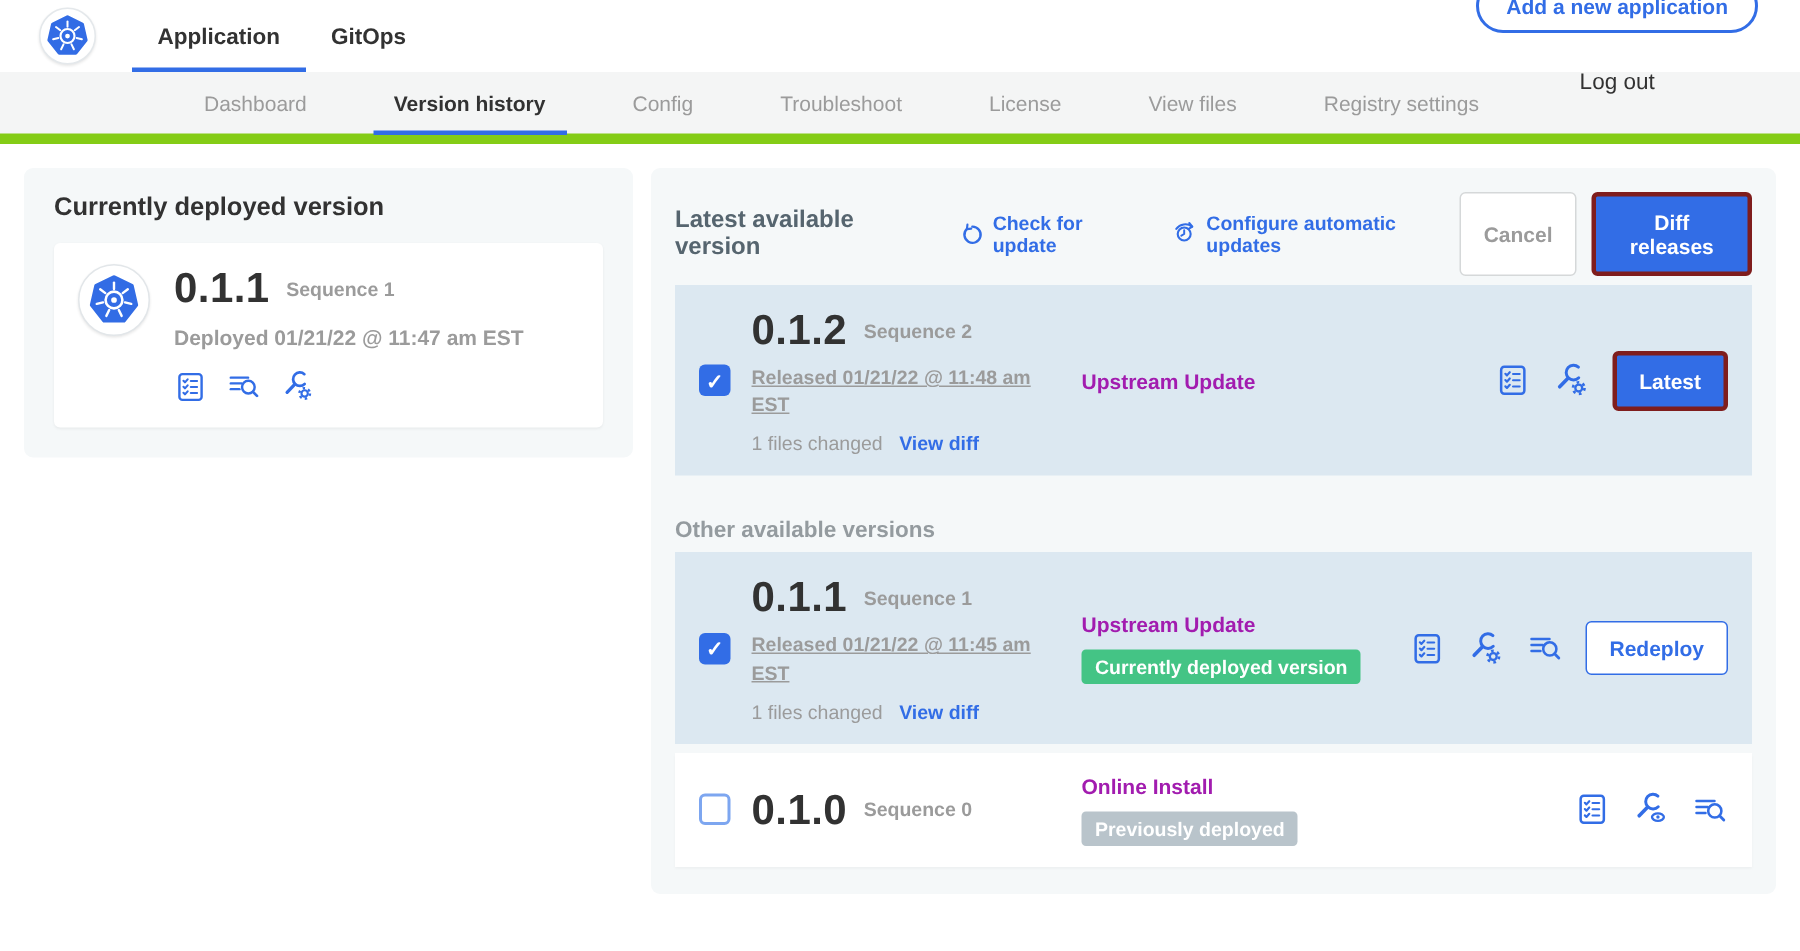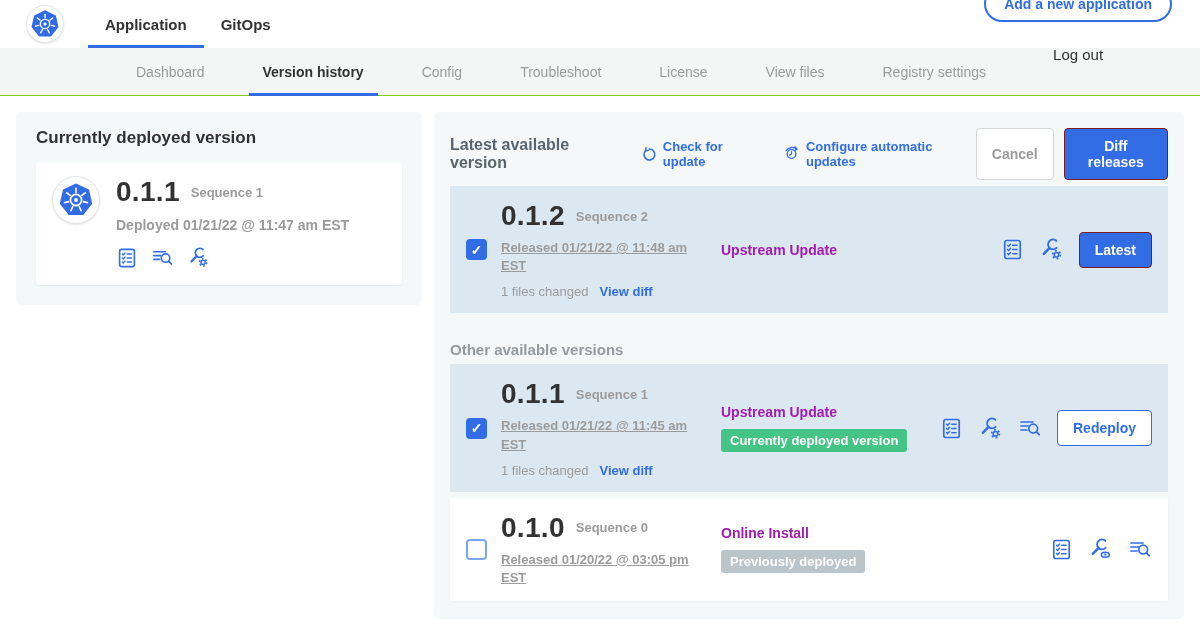--- a/index.html
+++ b/index.html
@@ -13,21 +13,21 @@
             box-shadow:0 1px 2px rgba(0,0,0,.10); display:flex; align-items:center; justify-content:center; flex-shrink:0; }
   .topnav-tabs { display:flex; height:48px; margin-left:24px;justify-content:space-between; }
   .topnav-tab { display:flex; align-items:center; padding:0 17px; font-size:15px; font-weight:700; color:#323232; position:relative; cursor:pointer; }
   .topnav-tab.active::after { content:""; position:absolute; left:0; right:0; bottom:0; height:3px; background:#326de6; }
   .topnav-right { margin-left:auto; display:flex; align-items:center; gap:24px;flex-direction:column; }
   .add-app-btn { border:2px solid #326de6; color:#326de6; background:#fff; font-weight:700; font-size:14px;
                  padding:8px 18px; border-radius:20px; cursor:pointer; font-family:inherit; }
   .logout { font-size:15px; color:#323232; cursor:pointer; }
 
   
-  .subnav { height:48px; background:#f4f5f5; border-bottom:1px solid #84cc16; display:flex; padding-left:136px; gap:58px; }
+  .subnav { height:48px; background:#f4f5f5; border-bottom:7px solid #84cc16; display:flex; padding-left:136px; gap:58px; }
   .subnav-tab { display:flex; align-items:center; font-size:14px; color:#9b9b9b; position:relative; cursor:pointer; white-space:nowrap; }
   .subnav-tab.active { color:#323232; font-weight:700; }
   .subnav-tab.active::after { content:""; position:absolute; left:-14px; right:-14px; bottom:-1px; height:3px; background:#326de6; }
 
   
   .main { display:flex; gap:12px; padding:16px; align-items:flex-start; }
   .card { background:#f5f8f9; border-radius:6px; }
 
   
   .deployed-card { width:406px; flex-shrink:0; padding:14px 20px 20px; }
@@ -43,21 +43,21 @@
   .icon-btn { color:#326de6; cursor:pointer; display:flex; }
 
   
   .right-card { flex:1; padding:16px 16px 18px; }
   .latest-header { display:flex; align-items:center; }
   .latest-title { font-size:16px; font-weight:700; color:#56656f; }
   .header-link { display:flex; align-items:center; gap:6px; color:#326de6; font-size:13px; font-weight:700; margin-left:20px; cursor:pointer; }
   .header-actions { margin-left:auto; display:flex; gap:10px; }
   .btn { font-family:inherit; font-size:14px; font-weight:700; border-radius:4px; padding:9px 15px; cursor:pointer; }
   .btn-cancel { background:#fff; border:1px solid #d5d8d9; color:#9b9b9b; }
-  .btn-primary { background:#326de6; border:1px solid #7f1d1d; color:#fff; }
+  .btn-primary { background:#326de6; border:3px solid #7f1d1d; color:#fff; }
   .btn-outline { background:#fff; border:1px solid #326de6; color:#326de6; }
 
   .version-row { margin-top:6px; border-radius:0; padding:14px 16px; display:flex; align-items:center; }
   .row-selected { background:#dce8f1; }
   .row-white { background:#fff; box-shadow:0 1px 2px rgba(0,0,0,.04); }
   .checkbox { width:21px; height:21px; border-radius:4px; flex-shrink:0; margin-right:14px; cursor:pointer;
               display:flex; align-items:center; justify-content:center; }
   .checkbox.checked { background:#326de6; }
   .checkbox.checked::after { content:"✓"; color:#fff; font-size:14px; font-weight:700; }
   .checkbox.unchecked { background:#fff; border:2px solid #7fa; border-color:#7da6f0; }
@@ -317,21 +317,20 @@
       </div>
     </div>
 
     <div class="version-row row-white">
       <span class="checkbox unchecked"></span>
       <div class="vcol">
         <div class="version-line">
           <span class="version-num">0.1.0</span>
           <span class="seq">Sequence 0</span>
         </div>
-        <div class="released">Released 01/20/22 @ 03:05 pm EST</div>
       </div>
       <div class="mcol">
         <div class="source">Online Install</div>
         <span class="badge badge-gray">Previously deployed</span>
       </div>
       <div class="acol">
         <span class="icon-btn">
             <svg class="ic" width="23" height="23">
               <use href="#sym-checklist"></use>
             </svg>

